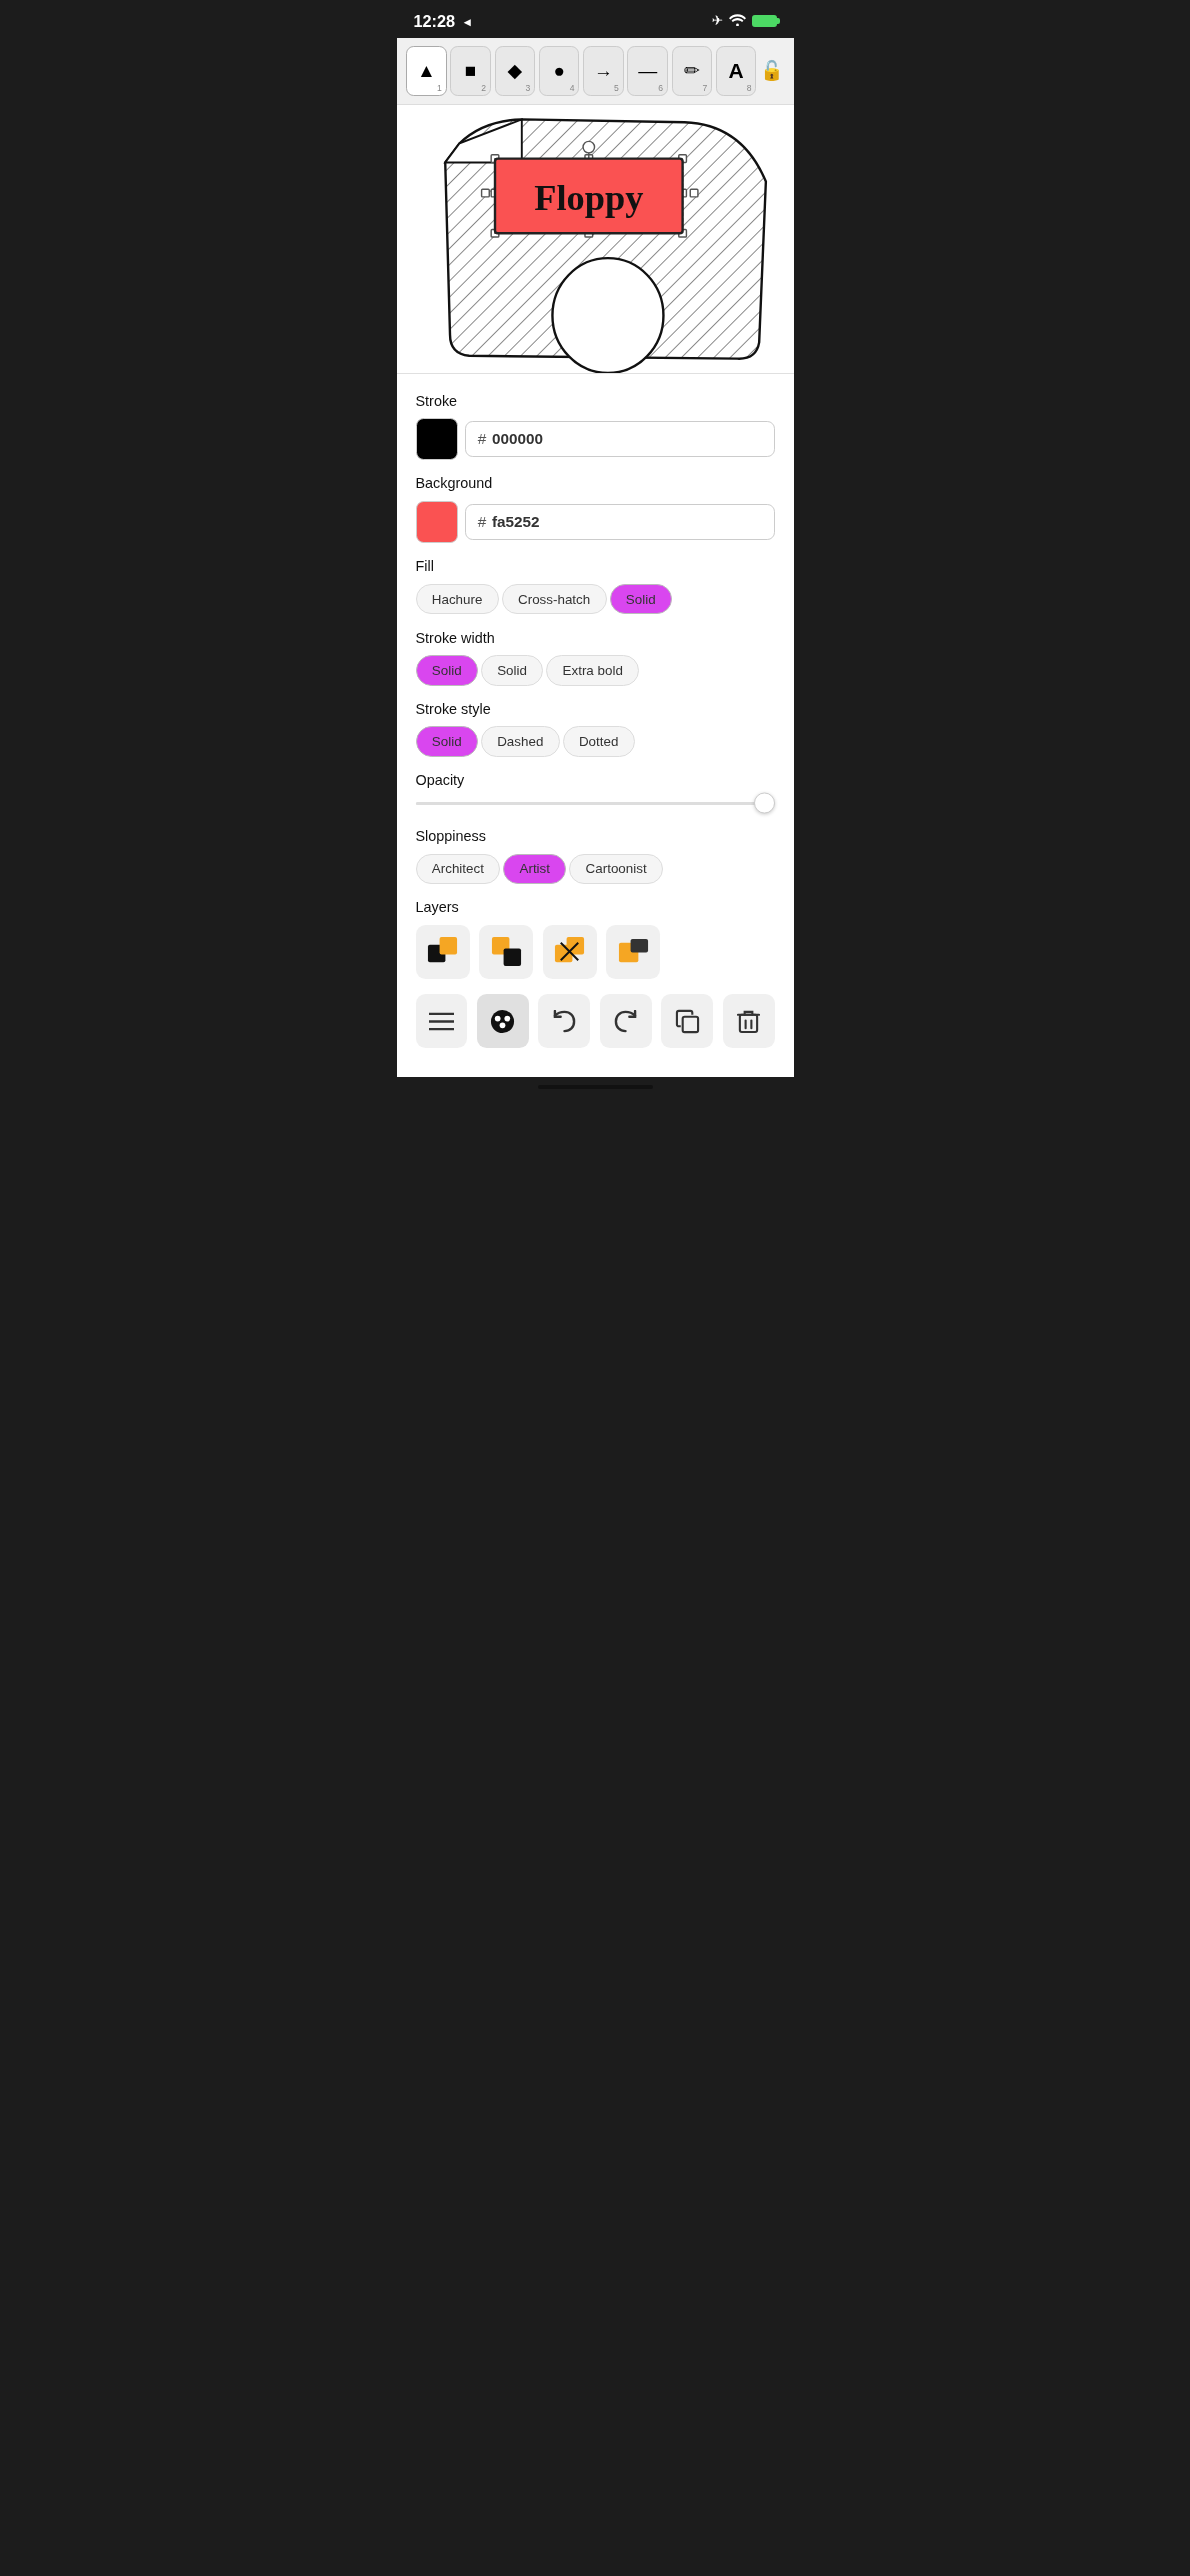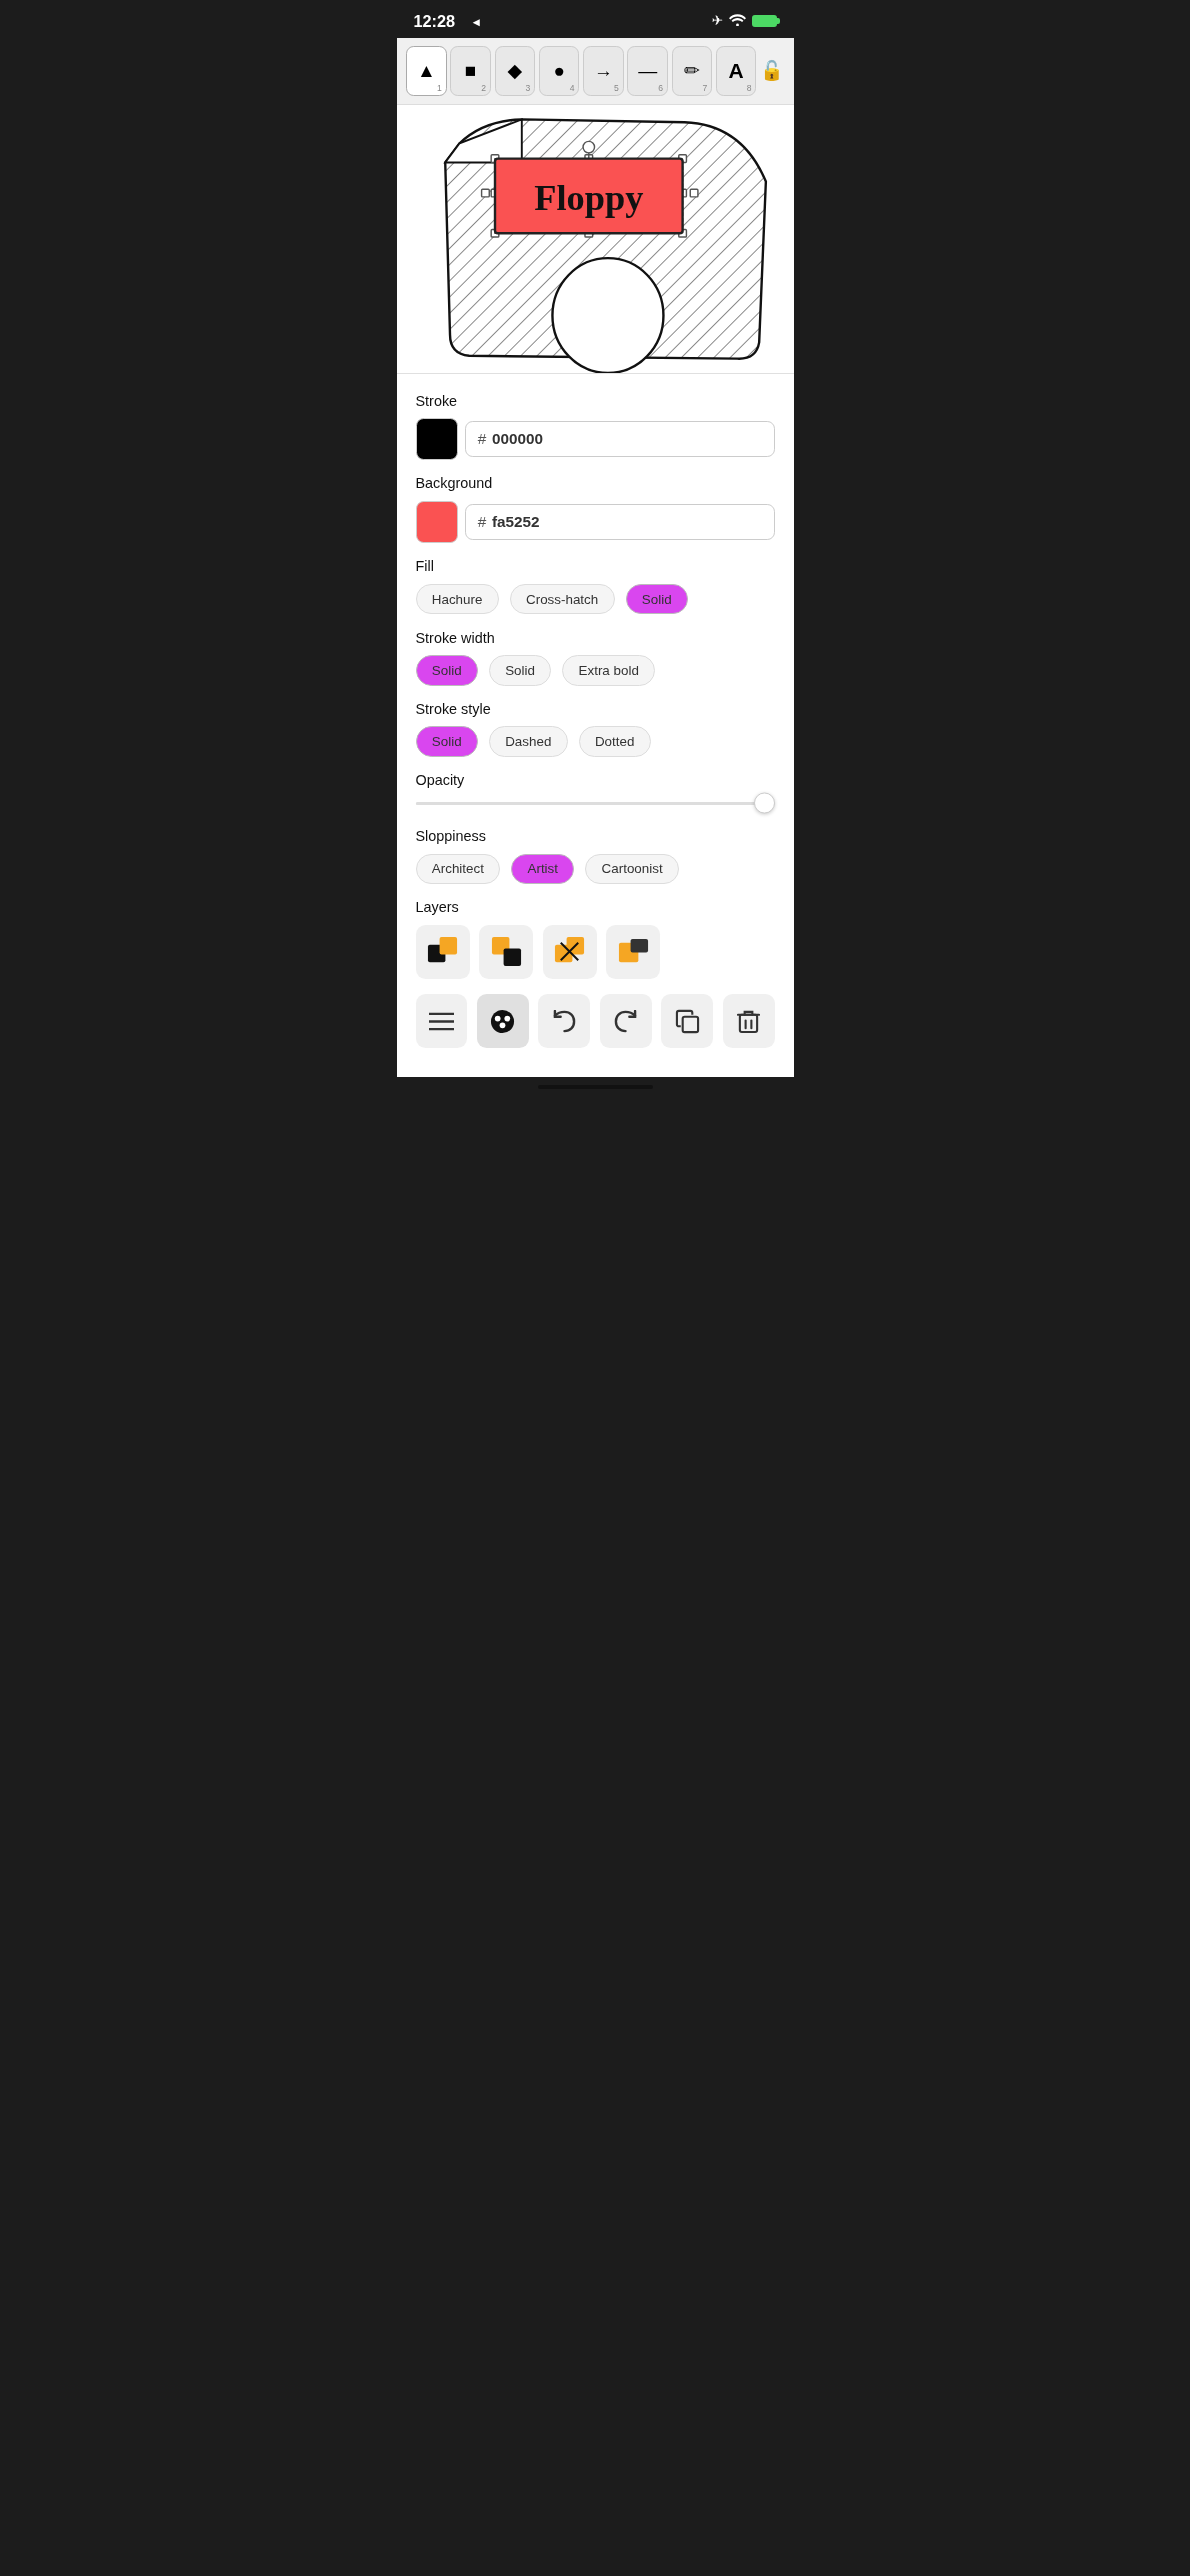--- a/index.html
+++ b/index.html
@@ -21,21 +21,21 @@
       align-items: center;
       padding: 11.5px 17px 7.7px;
       color: white;
     }
     .status-time {
       font-size: 16.3px;
       font-weight: 600;
       color: white;
       display: flex;
       align-items: center;
-      gap: 18px;
+      gap: 9px;
     }
     .status-icons {
       display: flex;
       align-items: center;
       gap: 5.8px;
       color: white;
     }
     .battery-icon {
       background: #4cd964;
       width: 25px;
@@ -165,21 +165,21 @@
       width: 100%;
       font-weight: bold;
     }
 
     .section-divider {
       margin-bottom: 13.4px;
     }
 
     .option-chips {
       display: flex;
-      gap: 11px;
+      gap: 3px;
       flex-wrap: wrap;
       margin-bottom: 15.3px;
     }
     .chip {
       padding: 6.7px 15.3px;
       border-radius: 19px;
       border: 1px solid #ddd;
       background: #f5f5f5;
       font-size: 13.4px;
       color: #333;

